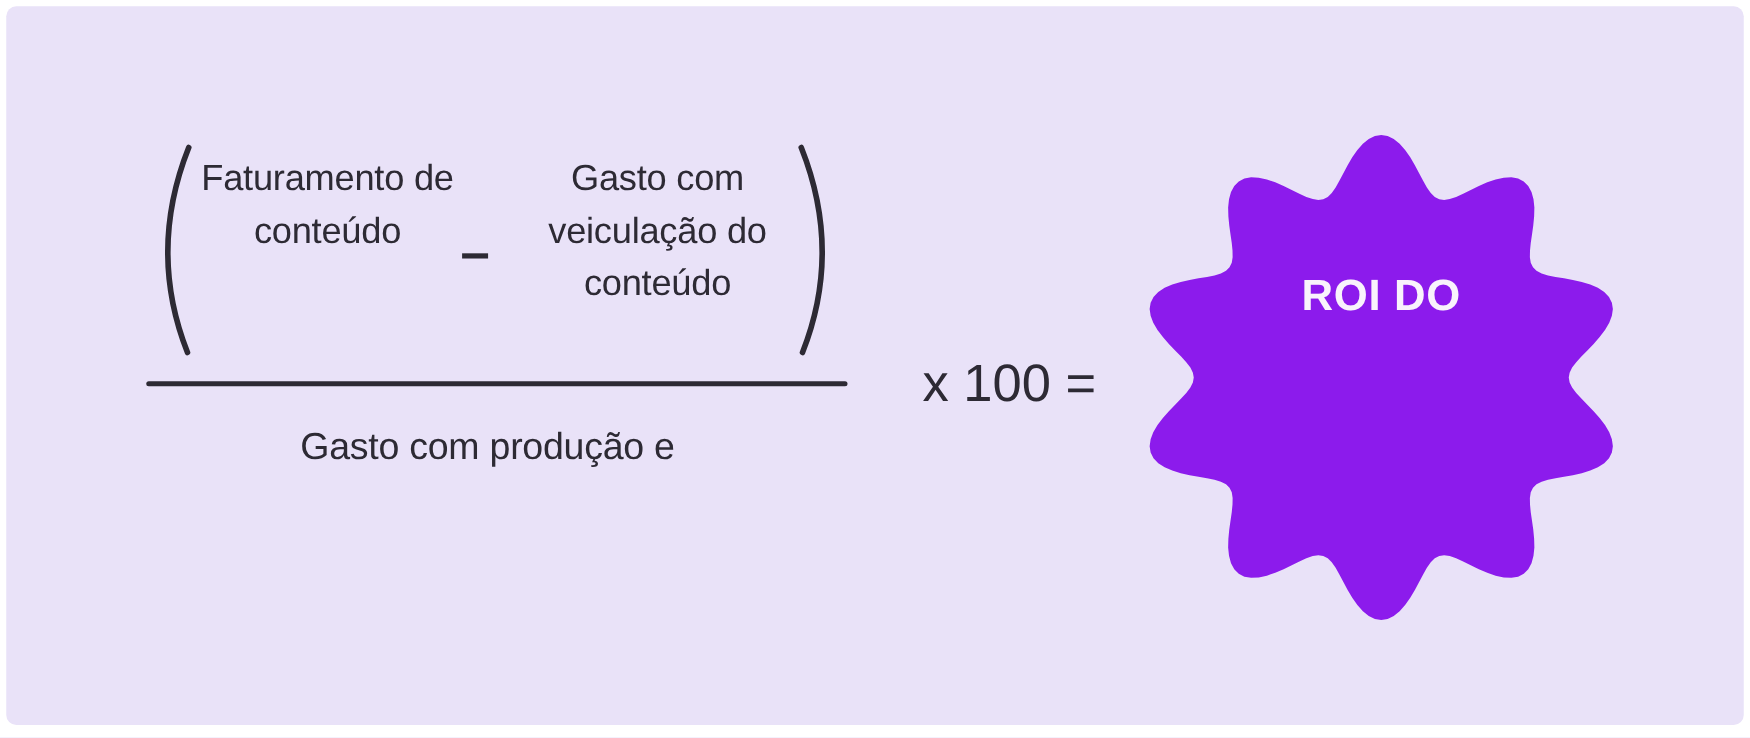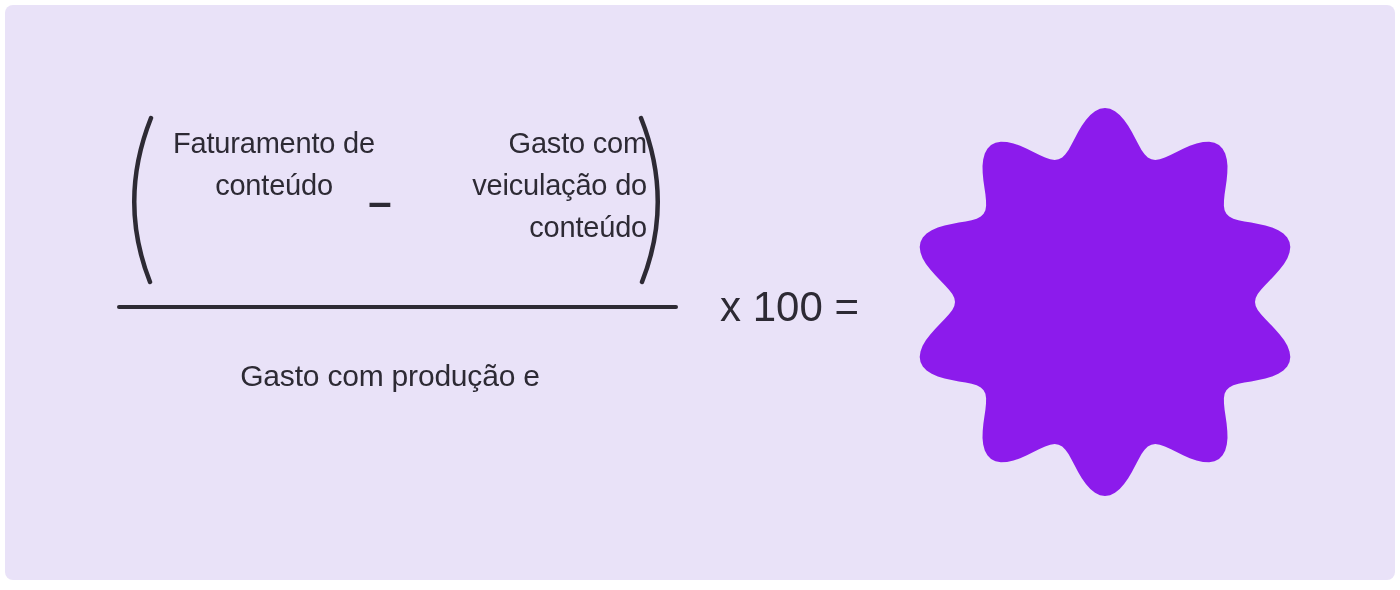--- a/index.html
+++ b/index.html
@@ -24,45 +24,46 @@
     border-radius:8px;
   }
   .abs{position:absolute;}
   .num-block{
     top:117px;
     text-align:center;
     font-size:29px;
     line-height:42px;
     letter-spacing:-0.2px;
   }
-  .num-left{left:144px;width:250px;}
-  .num-right{left:400px;width:242px;text-align:right;}
+  .num-left{left:132px;width:250px;}
+  .num-right{left:400px;width:242px;}
   .minus{
     left:356px;top:176px;width:38px;
     text-align:center;
     font-size:42px;
     font-weight:600;
     line-height:42px;
   }
   .parens-svg{left:0;top:0;width:700px;height:420px;pointer-events:none;}
   .parens-svg path{stroke:var(--formula-text);stroke-width:4.5;fill:none;stroke-linecap:round;}
   .fraction-bar{
     left:112px;top:300px;width:561px;height:4px;
     background:var(--formula-text);
     border-radius:2px;
   }
   .denominator{
-    left:160px;top:350px;width:450px;
+    left:160px;top:332px;width:450px;
     text-align:center;
     font-size:30px;
     line-height:42px;
     letter-spacing:-0.2px;
   }
   .multiplier{
     left:715px;top:274px;width:175px;
+    text-align:center;
     font-size:42px;
     line-height:56px;
   }
   .badge-svg{left:900px;top:97px;width:400px;height:400px;}
   .badge-text{
     left:930px;top:208px;width:340px;
     text-align:center;
     font-size:35px;
     font-weight:bold;
     line-height:47px;
@@ -99,15 +100,16 @@
     <div>Gasto com produção e</div>
   </div>
 
   <div class="abs multiplier">x 100 =</div>
 
   <svg class="abs badge-svg" viewBox="0 0 400 400" xmlns="http://www.w3.org/2000/svg" aria-hidden="true">
     <path id="seal-path" d="M350.0,200.0L350.7,203.9L352.7,208.0L356.0,212.3L360.1,216.8L364.9,221.7L369.9,226.9L374.7,232.4L379.0,238.0L382.4,243.8L384.5,249.4L385.3,254.9L384.5,259.9L382.2,264.5L378.4,268.5L373.3,271.8L367.2,274.4L360.4,276.5L353.3,278.1L346.2,279.4L339.4,280.5L333.4,281.7L328.3,283.3L324.2,285.4L321.4,288.2L319.6,291.8L318.9,296.3L319.0,301.6L319.6,307.7L320.6,314.5L321.6,321.6L322.3,328.9L322.5,336.0L321.8,342.6L320.2,348.5L317.6,353.3L314.0,356.9L309.5,359.3L304.1,360.2L298.0,359.9L291.5,358.5L284.8,356.2L278.1,353.3L271.6,350.1L265.5,347.1L259.9,344.5L254.8,342.8L250.3,342.1L246.4,342.7L242.8,344.5L239.6,347.7L236.5,352.1L233.5,357.5L230.3,363.5L226.9,369.9L223.2,376.2L219.1,382.0L214.7,387.0L210.0,390.8L205.1,393.2L200.0,394.0L194.9,393.2L190.0,390.8L185.3,387.0L180.9,382.0L176.8,376.2L173.1,369.9L169.7,363.5L166.5,357.5L163.5,352.1L160.4,347.7L157.2,344.5L153.6,342.7L149.7,342.1L145.2,342.8L140.1,344.5L134.5,347.1L128.4,350.1L121.9,353.3L115.2,356.2L108.5,358.5L102.0,359.9L95.9,360.2L90.5,359.3L86.0,356.9L82.4,353.3L79.8,348.5L78.2,342.6L77.5,336.0L77.7,328.9L78.4,321.6L79.4,314.5L80.4,307.7L81.0,301.6L81.1,296.3L80.4,291.8L78.6,288.2L75.8,285.4L71.7,283.3L66.6,281.7L60.6,280.5L53.8,279.4L46.7,278.1L39.6,276.5L32.8,274.4L26.7,271.8L21.6,268.5L17.8,264.5L15.5,259.9L14.7,254.9L15.5,249.4L17.6,243.8L21.0,238.0L25.3,232.4L30.1,226.9L35.1,221.7L39.9,216.8L44.0,212.3L47.3,208.0L49.3,203.9L50.0,200.0L49.3,196.1L47.3,192.0L44.0,187.7L39.9,183.2L35.1,178.3L30.1,173.1L25.3,167.6L21.0,162.0L17.6,156.2L15.5,150.6L14.7,145.1L15.5,140.1L17.8,135.5L21.6,131.5L26.7,128.2L32.8,125.6L39.6,123.5L46.7,121.9L53.8,120.6L60.6,119.5L66.6,118.3L71.7,116.7L75.8,114.6L78.6,111.8L80.4,108.2L81.1,103.7L81.0,98.4L80.4,92.3L79.4,85.5L78.4,78.4L77.7,71.1L77.5,64.0L78.2,57.4L79.8,51.5L82.4,46.7L86.0,43.1L90.5,40.7L95.9,39.8L102.0,40.1L108.5,41.5L115.2,43.8L121.9,46.7L128.4,49.9L134.5,52.9L140.1,55.5L145.2,57.2L149.7,57.9L153.6,57.3L157.2,55.5L160.4,52.3L163.5,47.9L166.5,42.5L169.7,36.5L173.1,30.1L176.8,23.8L180.9,18.0L185.3,13.0L190.0,9.2L194.9,6.8L200.0,6.0L205.1,6.8L210.0,9.2L214.7,13.0L219.1,18.0L223.2,23.8L226.9,30.1L230.3,36.5L233.5,42.5L236.5,47.9L239.6,52.3L242.8,55.5L246.4,57.3L250.3,57.9L254.8,57.2L259.9,55.5L265.5,52.9L271.6,49.9L278.1,46.7L284.8,43.8L291.5,41.5L298.0,40.1L304.1,39.8L309.5,40.7L314.0,43.1L317.6,46.7L320.2,51.5L321.8,57.4L322.5,64.0L322.3,71.1L321.6,78.4L320.6,85.5L319.6,92.3L319.0,98.4L318.9,103.7L319.6,108.2L321.4,111.8L324.2,114.6L328.3,116.7L333.4,118.3L339.4,119.5L346.2,120.6L353.3,121.9L360.4,123.5L367.2,125.6L373.3,128.2L378.4,131.5L382.2,135.5L384.5,140.1L385.3,145.1L384.5,150.6L382.4,156.2L379.0,162.0L374.7,167.6L369.9,173.1L364.9,178.3L360.1,183.2L356.0,187.7L352.7,192.0L350.7,196.1Z" fill="#8c1bec"></path>
   </svg>
 
   <div class="abs badge-text">
+    <div>ROI DO</div>
   </div>
 
 </div>
 
 </body></html>

